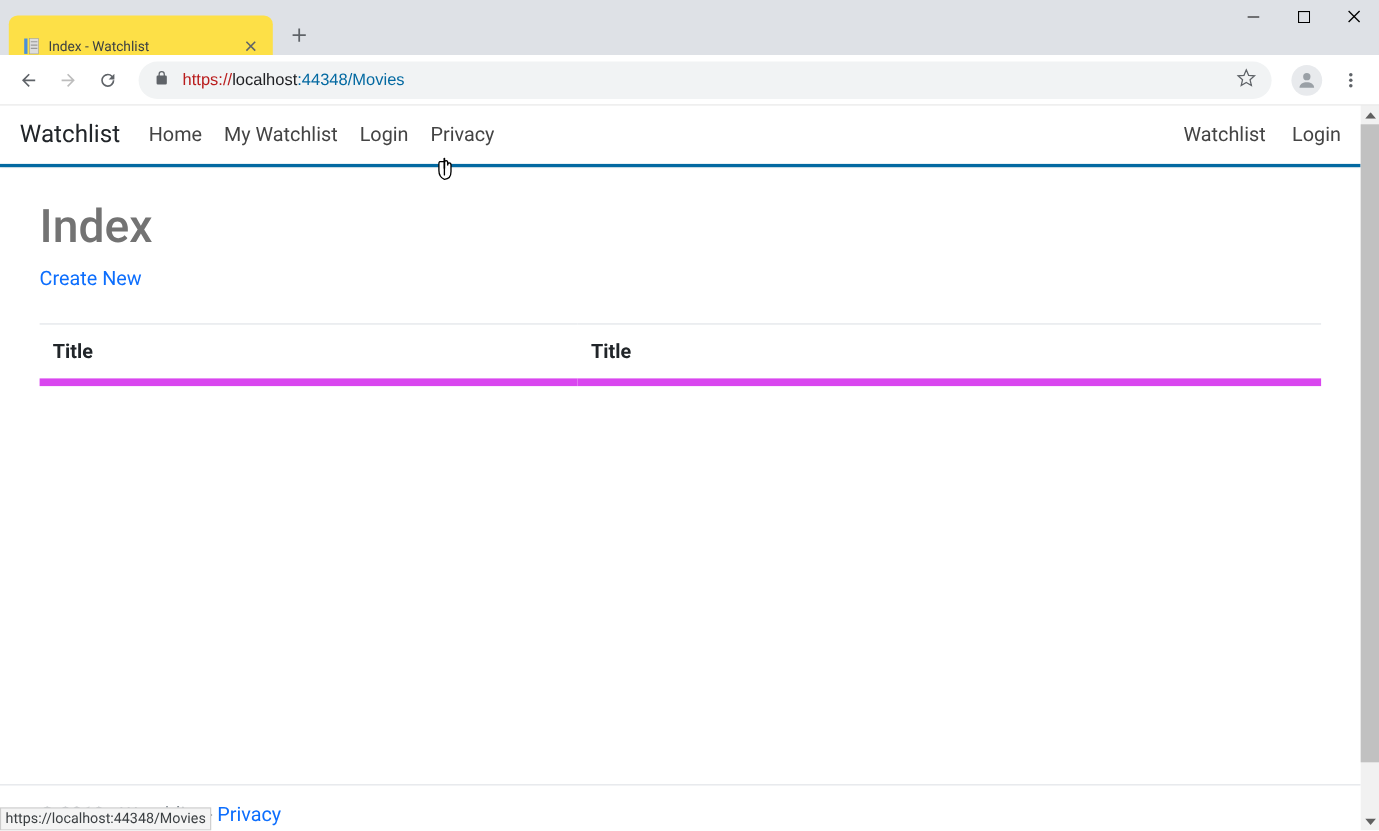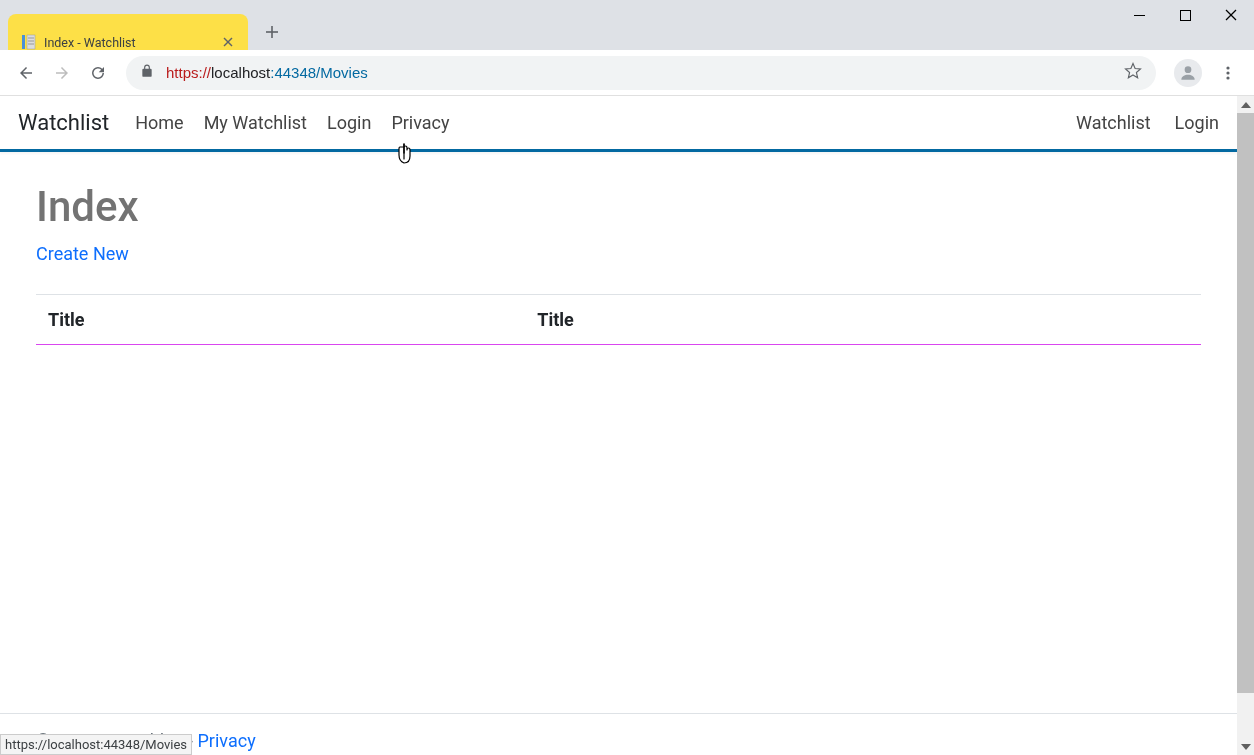--- a/index.html
+++ b/index.html
@@ -234,21 +234,21 @@
     }
     table {
       width: 100%;
       border-collapse: collapse;
       margin-top: 10px;
     }
     table th {
       text-align: left;
       padding: 14px 12px;
       border-top: 1px solid #dee2e6;
-      border-bottom: 1px solid #d946ef;
+      border-bottom: 7px solid #d946ef;
       font-size: 18px;
       color: #212529;
       font-weight: 700;
     }
     
     .footer {
       border-top: 1px solid #dee2e6;
       padding: 16px 36px 4px;
       color: #6c757d;
       font-size: 18px;

